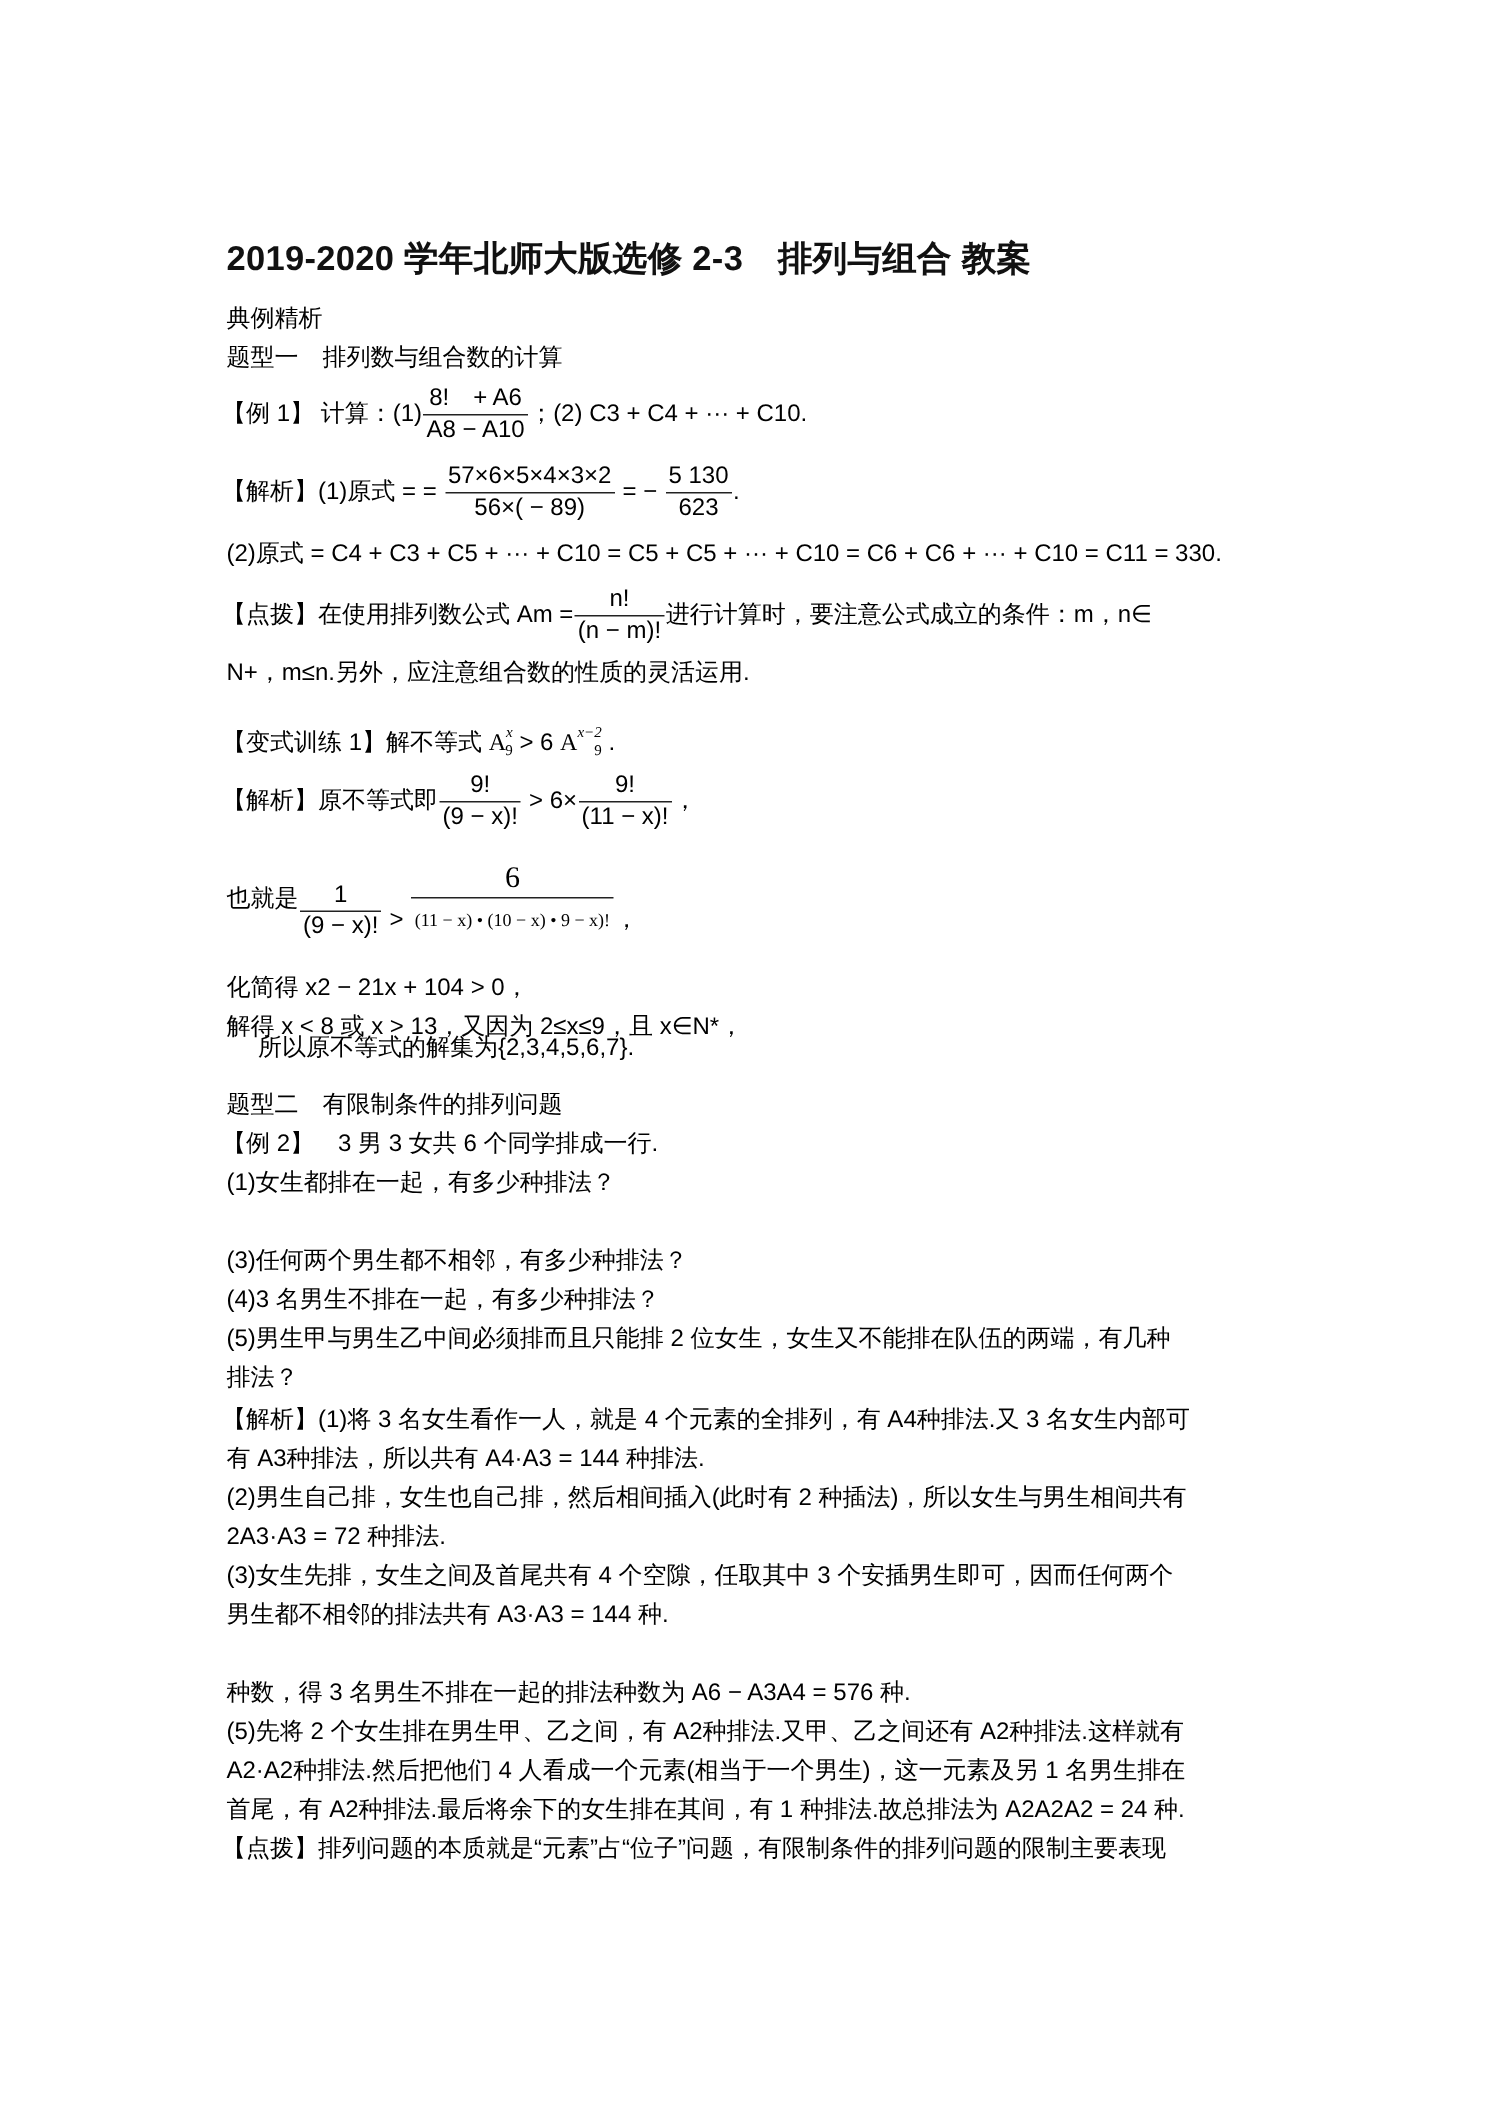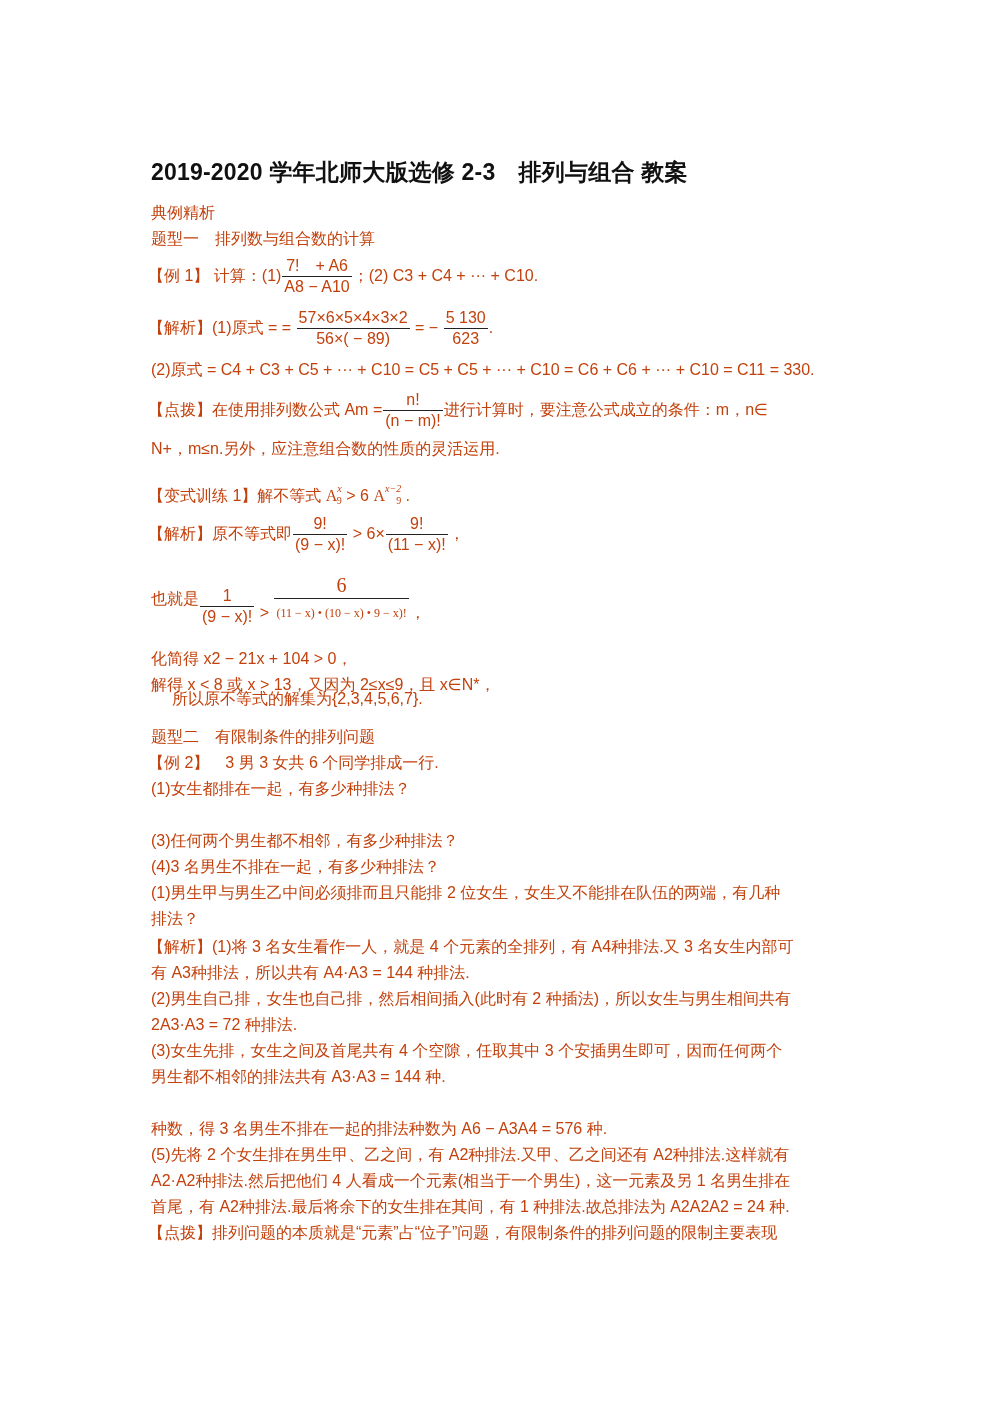--- a/index.html
+++ b/index.html
@@ -1,21 +1,21 @@
 <!DOCTYPE html>
 <html><head>
 <meta charset="utf-8">
 <style>
   html, body { margin: 0; padding: 0; background: #ffffff; }
   body { width: 1000px; height: 1414px; position: relative; overflow: hidden;
          font-family: "Liberation Sans", "DejaVu Sans", sans-serif; color: #1a1a1a; }
   .page { position: absolute; left: 0; top: 0; width: 1000px; height: 1076px; }
   .title { position: absolute; left: 151px; top: 157px; font-size: 23px; font-weight: bold;
            letter-spacing: 0.2px; color: #111; white-space: nowrap; }
-  .line { position: absolute; left: 151px; font-size: 16px; line-height: 22px; white-space: nowrap; color: #c2410c; }
+  .line { position: absolute; left: 151px; font-size: 16px; line-height: 22px; white-space: nowrap; color: #000000; }
   .ind { left: 148px; }
   .frac { display: inline-block; vertical-align: middle; text-align: center; margin: 0 1px; }
   .frac .num { display: block; padding: 0 2px; line-height: 20px; }
   .frac .den { display: block; padding: 0 2px; border-top: 1.3px solid #222; line-height: 20px; }
   .serif { font-family: "Liberation Serif", "DejaVu Serif", serif; }
   .serif-frac .num { font-size: 20px; line-height: 26px; }
   .serif-frac .den { font-size: 12px; line-height: 28px; font-style: normal; }
   .sup { font-size: 10px; vertical-align: 9px; font-style: italic; font-family: "Liberation Serif", serif; }
   .sub { font-size: 10px; vertical-align: -3px; font-family: "Liberation Serif", serif; margin-left: -5px; }
   .Aser { font-family: "Liberation Serif", serif; font-size: 16px; }
@@ -25,21 +25,21 @@
 
 <div class="page">
 
   <div class="title">2019-2020 学年北师大版选修 2-3　排列与组合 教案</div>
 
   <div class="line" style="top:202px;">典例精析</div>
   <div class="line" style="top:228px;">题型一　排列数与组合数的计算</div>
 
   <div class="line ind" style="top:256px;">
     <span>【例 1】</span>
-    <span>计算：(1)</span><span class="frac"><span class="num">7!　+ A6</span><span class="den">A8 − A10</span></span><span>；(2) C3 + C4 + ··· + C10.</span>
+    <span>计算：(1)</span><span class="frac"><span class="num">8!　+ A6</span><span class="den">A8 − A10</span></span><span>；(2) C3 + C4 + ··· + C10.</span>
   </div>
 
   <div class="line ind" style="top:308px;">
     <span>【解析】(1)原式 =</span>
     <span>=</span>
     <span class="frac"><span class="num">57×6×5×4×3×2</span><span class="den">56×( − 89)</span></span>
     <span>= −</span>
     <span class="frac"><span class="num">5 130</span><span class="den">623</span></span><span>.</span>
   </div>
 
@@ -71,21 +71,21 @@
 
   <div class="line" style="top:648px;">化简得 x2 − 21x + 104 &gt; 0，</div>
   <div class="line" style="top:674px;">解得 x &lt; 8 或 x &gt; 13，又因为 2≤x≤9，且 x∈N*，</div>
   <div class="line" style="top:688px;margin-left:21px;">所以原不等式的解集为{2,3,4,5,6,7}.</div>
 
   <div class="line" style="top:726px;">题型二　有限制条件的排列问题</div>
   <div class="line ind" style="top:752px;">【例 2】　3 男 3 女共 6 个同学排成一行.</div>
   <div class="line" style="top:778px;">(1)女生都排在一起，有多少种排法？</div>
   <div class="line" style="top:830px;">(3)任何两个男生都不相邻，有多少种排法？</div>
   <div class="line" style="top:856px;">(4)3 名男生不排在一起，有多少种排法？</div>
-  <div class="line" style="top:882px;">(1)男生甲与男生乙中间必须排而且只能排 2 位女生，女生又不能排在队伍的两端，有几种</div>
+  <div class="line" style="top:882px;">(5)男生甲与男生乙中间必须排而且只能排 2 位女生，女生又不能排在队伍的两端，有几种</div>
   <div class="line" style="top:908px;">排法？</div>
 
   <div class="line ind" style="top:936px;">【解析】(1)将 3 名女生看作一人，就是 4 个元素的全排列，有 A4种排法.又 3 名女生内部可</div>
   <div class="line" style="top:962px;">有 A3种排法，所以共有 A4·A3 = 144 种排法.</div>
   <div class="line" style="top:988px;">(2)男生自己排，女生也自己排，然后相间插入(此时有 2 种插法)，所以女生与男生相间共有</div>
   <div class="line" style="top:1014px;">2A3·A3 = 72 种排法.</div>
   <div class="line" style="top:1040px;">(3)女生先排，女生之间及首尾共有 4 个空隙，任取其中 3 个安插男生即可，因而任何两个</div>
   <div class="line" style="top:1066px;">男生都不相邻的排法共有 A3·A3 = 144 种.</div>
   <div class="line" style="top:1118px;">种数，得 3 名男生不排在一起的排法种数为 A6 − A3A4 = 576 种.</div>
   <div class="line" style="top:1144px;">(5)先将 2 个女生排在男生甲、乙之间，有 A2种排法.又甲、乙之间还有 A2种排法.这样就有</div>

